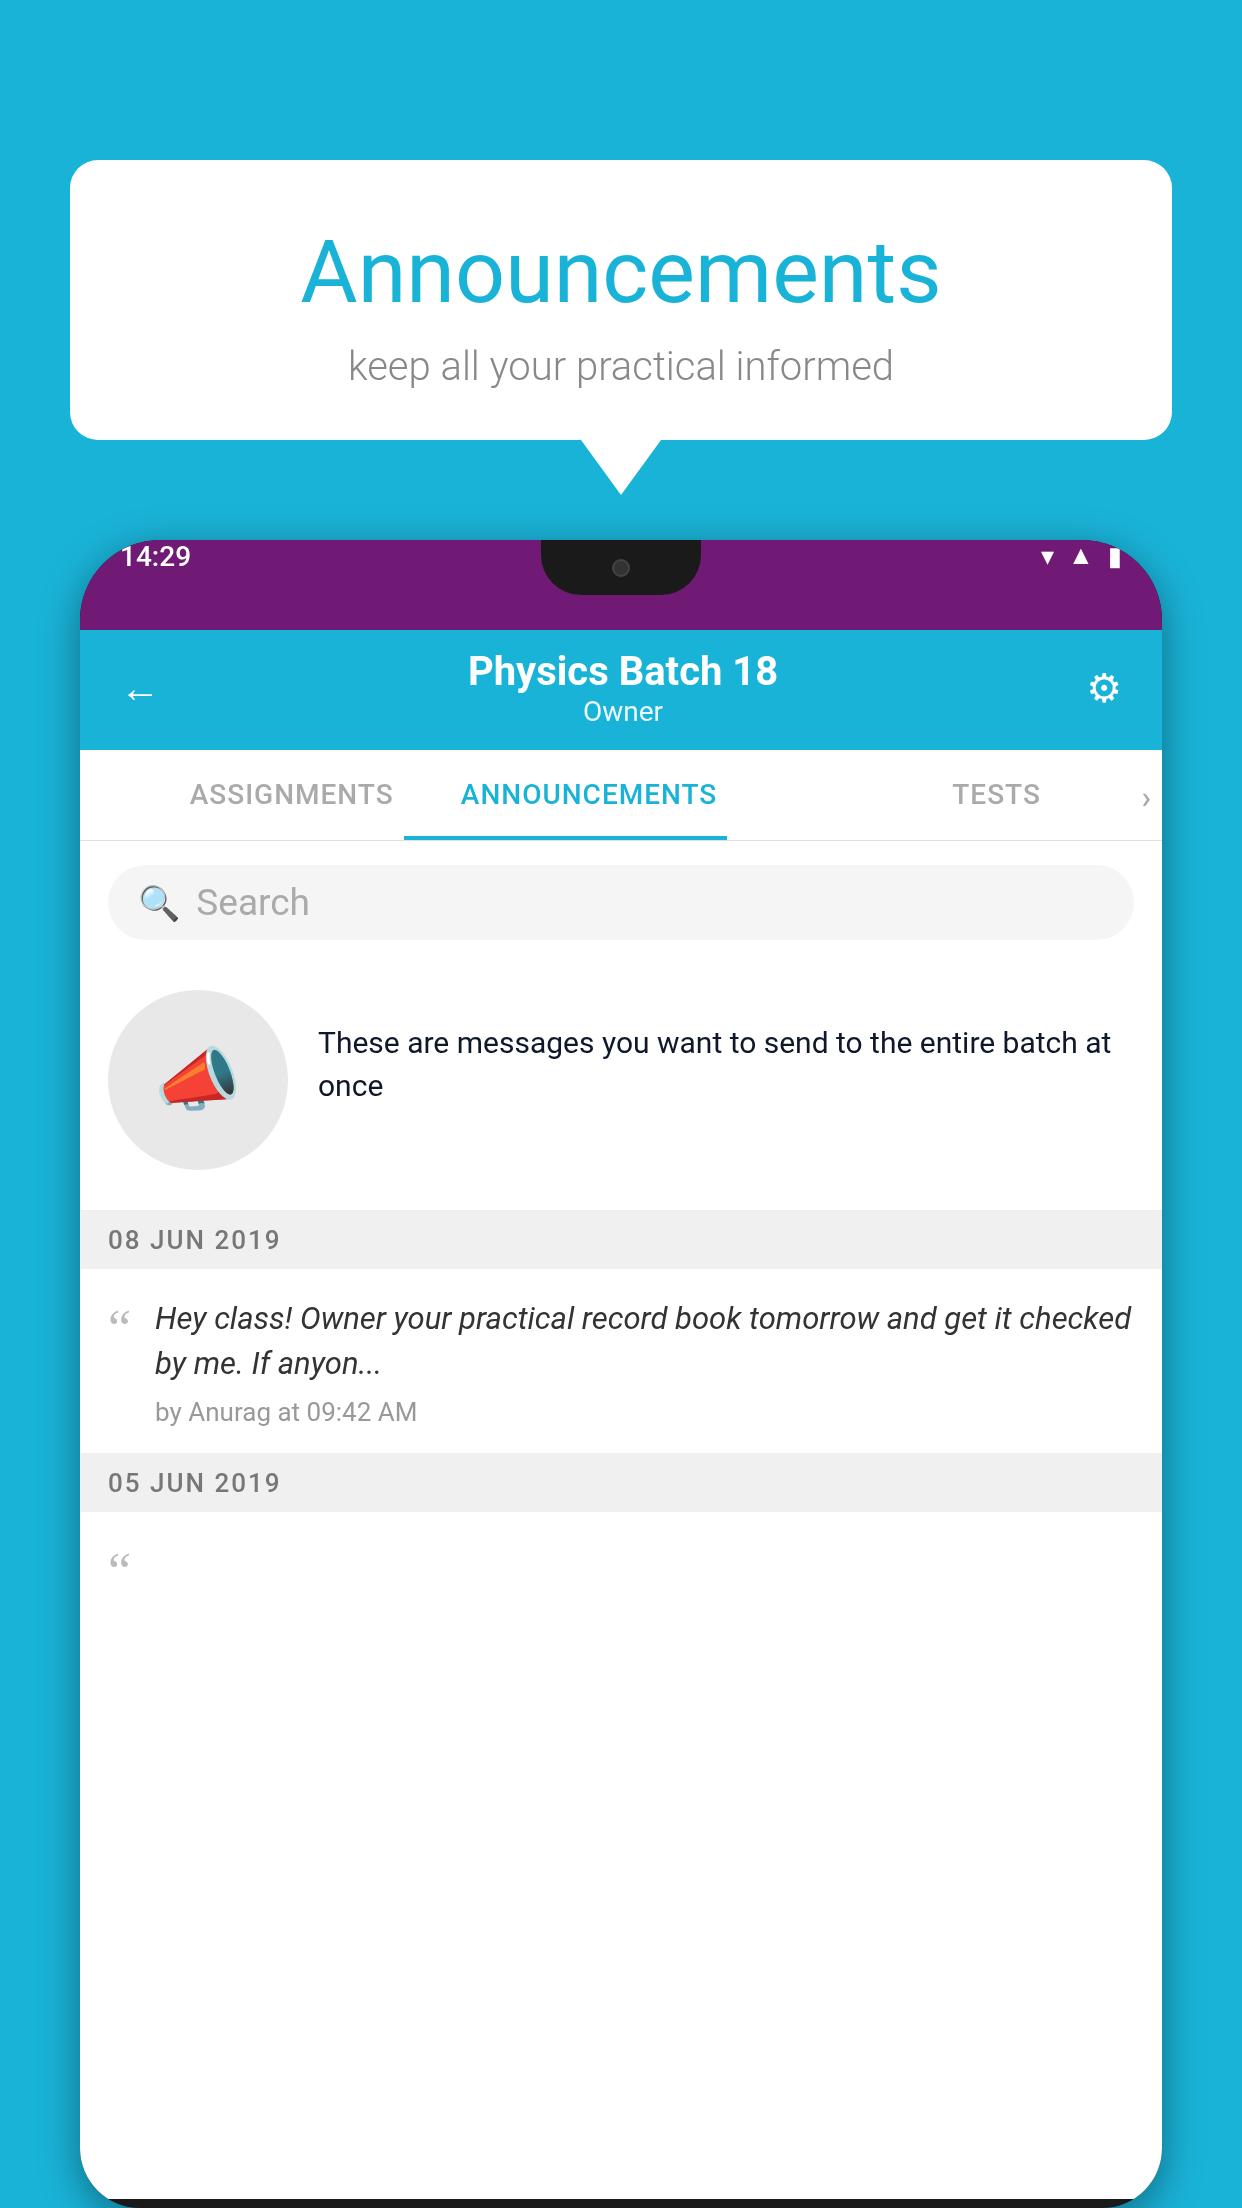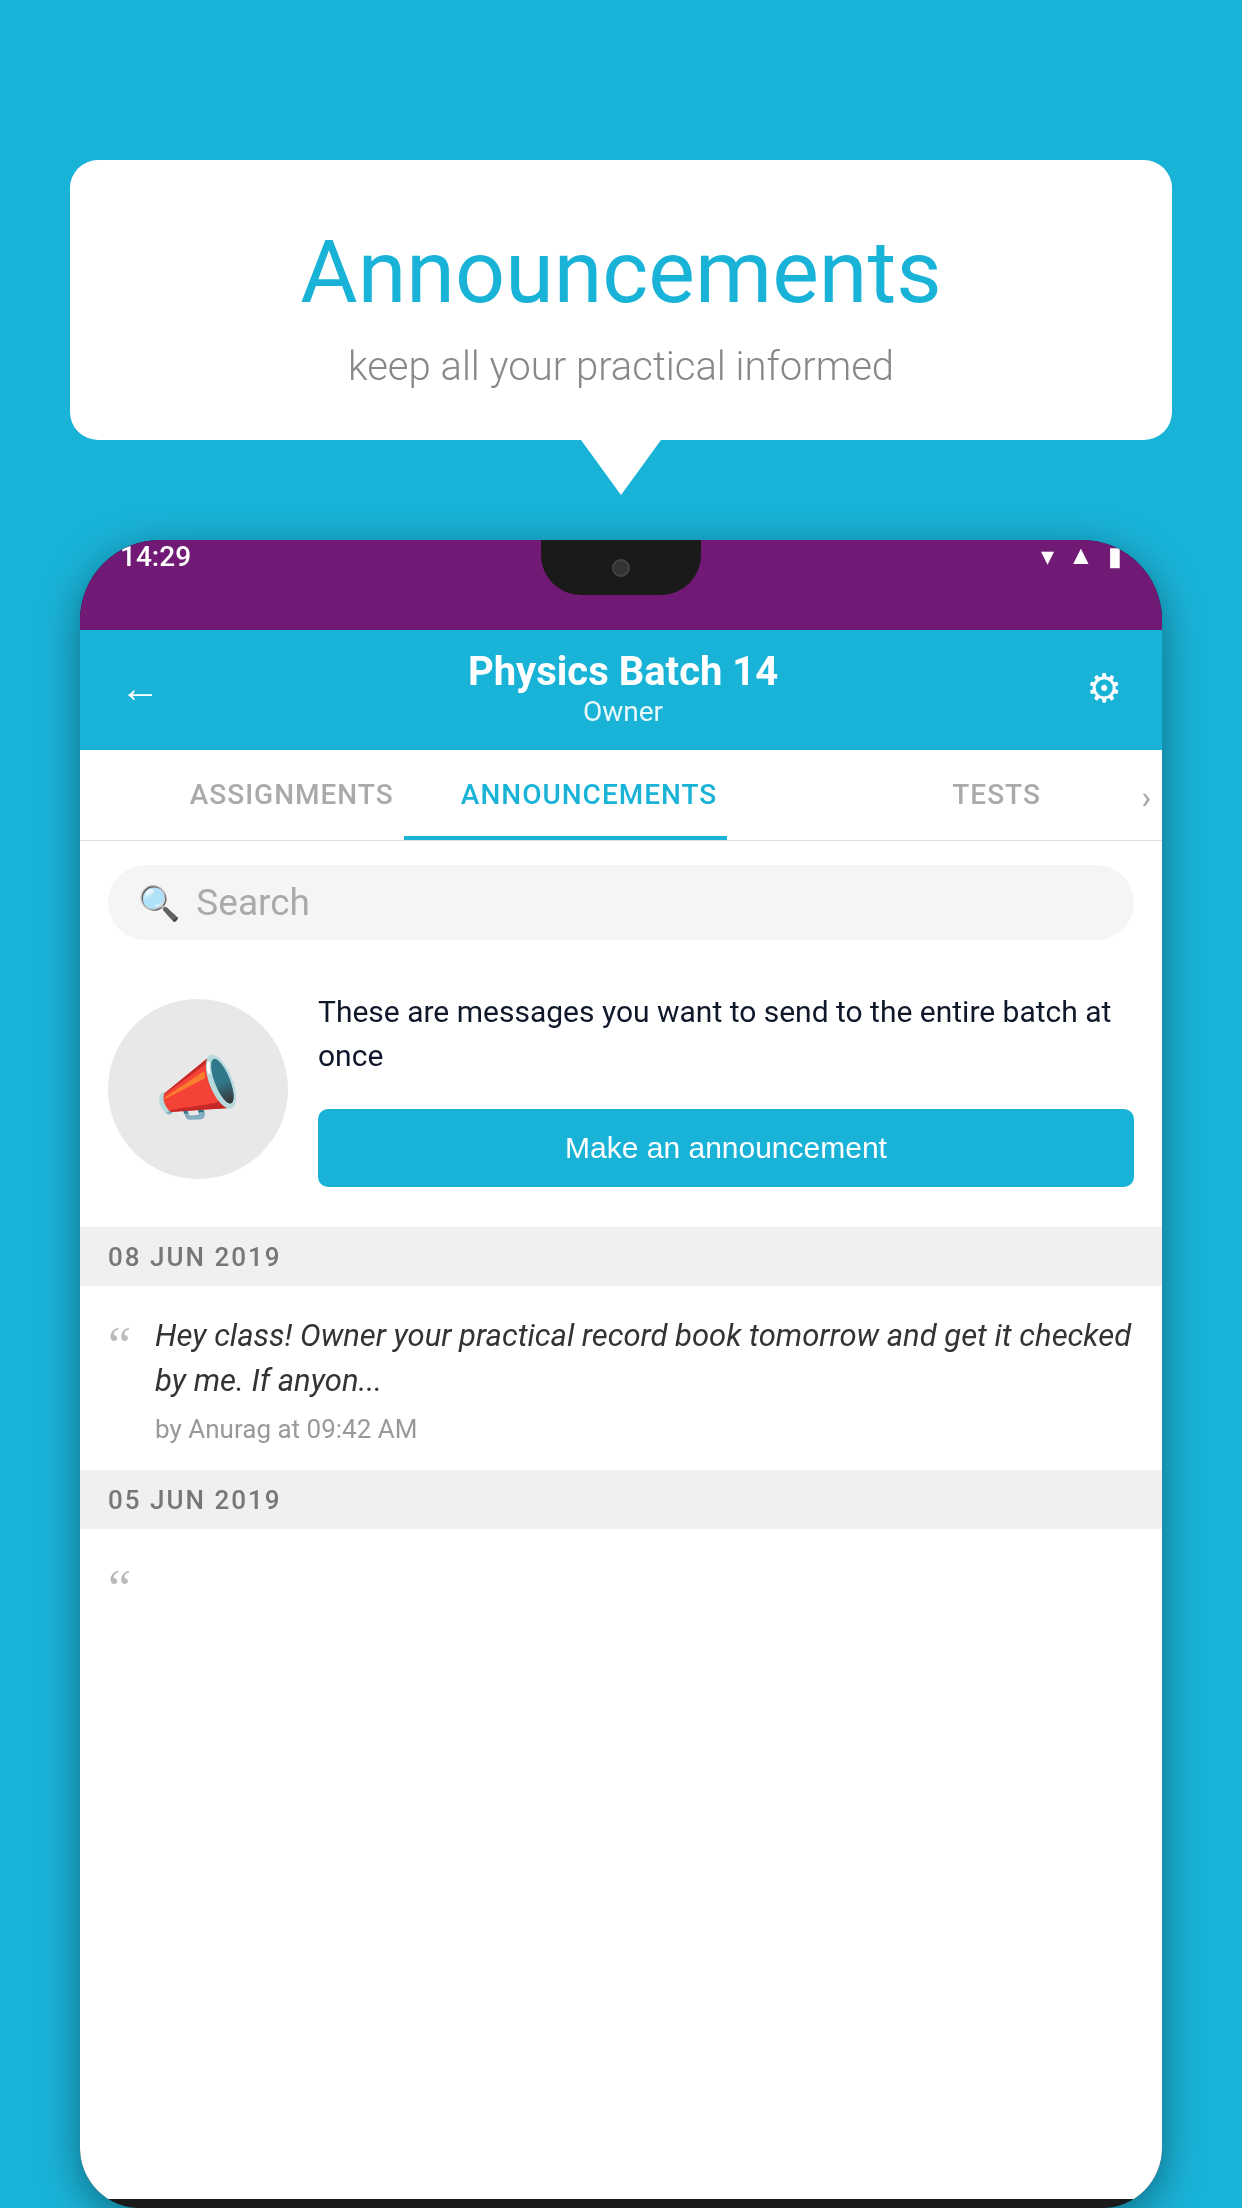--- a/index.html
+++ b/index.html
@@ -345,21 +345,21 @@
     <div class="status-icons">
       <span class="wifi-icon">▾</span>
       <span class="signal-icon">▲</span>
       <span class="battery-icon">▮</span>
     </div>
   </div>
 
   <div class="app-header">
     <span class="back-arrow">←</span>
     <div class="header-center">
-      <div class="header-title">Physics Batch 14</div>
+      <div class="header-title">Physics Batch 18</div>
       <div class="header-subtitle">Owner</div>
     </div>
     <span class="gear-icon">⚙</span>
   </div>
 
   <div class="tabs-bar">
     <div class="tab-item">
       <span>ASSIGNMENTS</span>
     </div>
     <div class="tab-item active">
@@ -377,21 +377,20 @@
       <span class="search-icon-svg">🔍</span>
       <span class="search-text">Search</span>
     </div>
 
     <div class="announcement-prompt">
       <div class="megaphone-circle">
         <span class="megaphone-svg">📣</span>
       </div>
       <div class="announcement-right">
         <p class="announcement-desc">These are messages you want to send to the entire batch at once</p>
-        <button class="make-announcement-btn">Make an announcement</button>
       </div>
     </div>
 
     <div class="date-separator">08  JUN  2019</div>
 
     <div class="announcement-item">
       <div class="quote-icon">“</div>
       <div class="announcement-text-block">
         <p class="announcement-message">Hey class! Owner your practical record book tomorrow and get it checked by me. If anyon...</p>
         <p class="announcement-meta">by Anurag at 09:42 AM</p>

